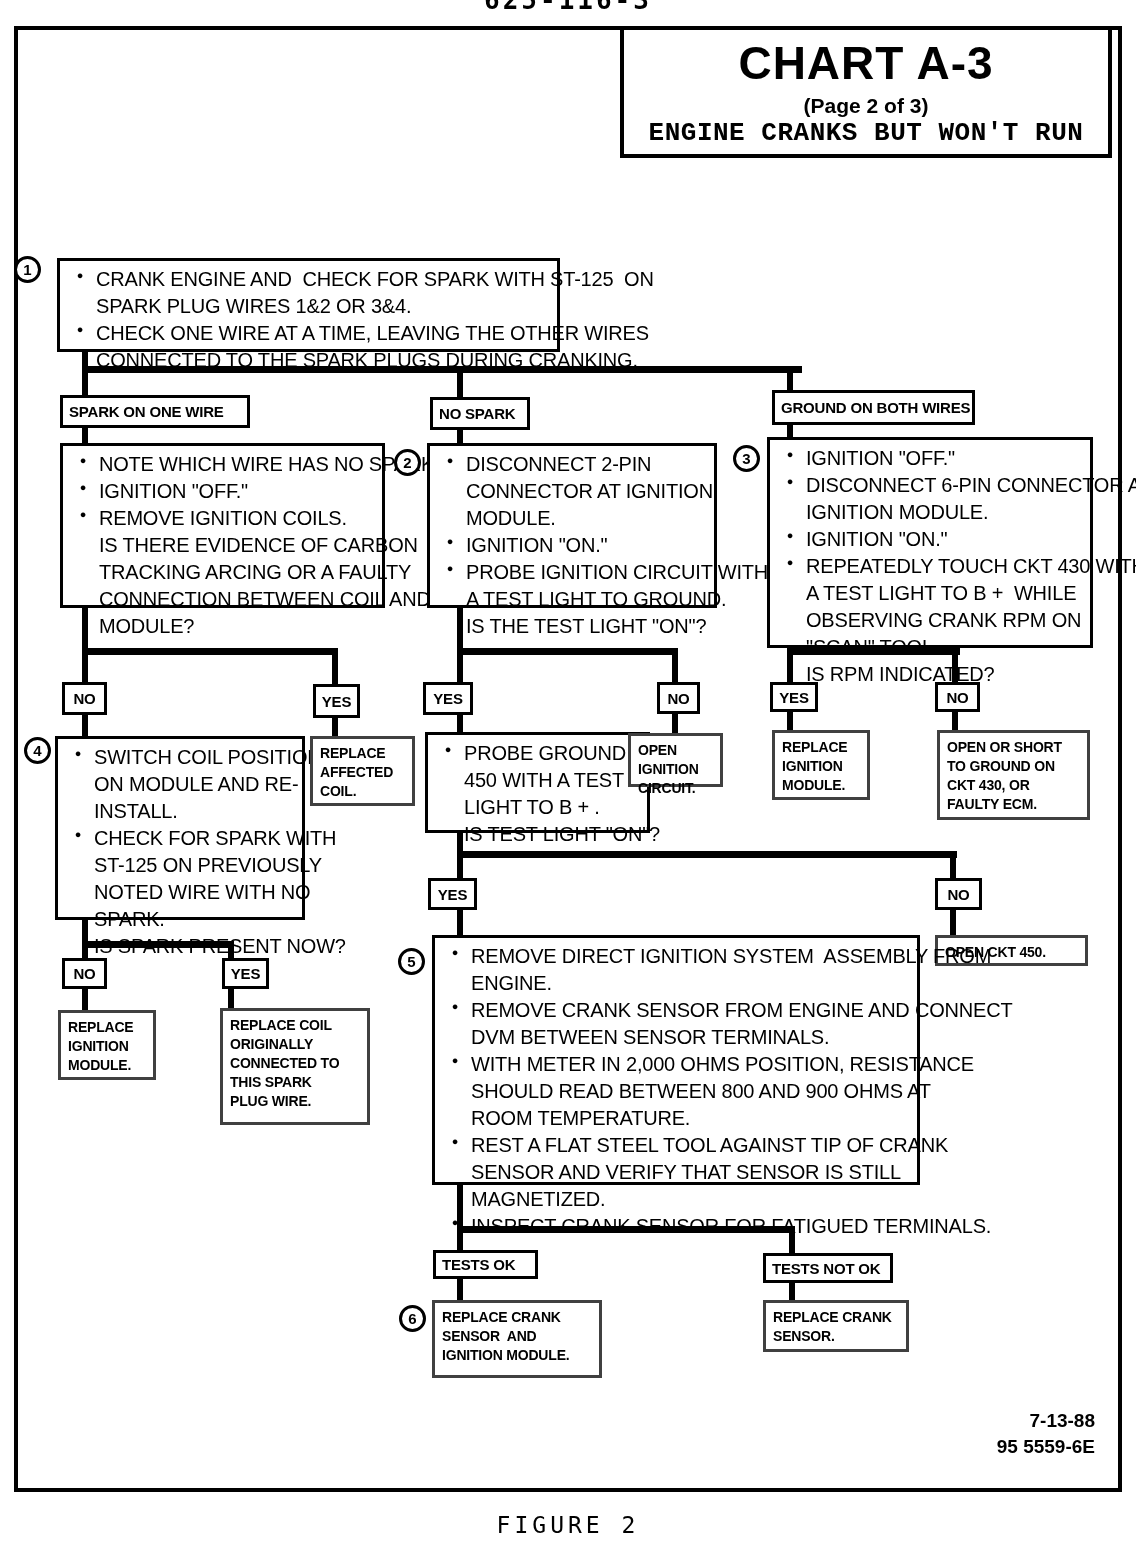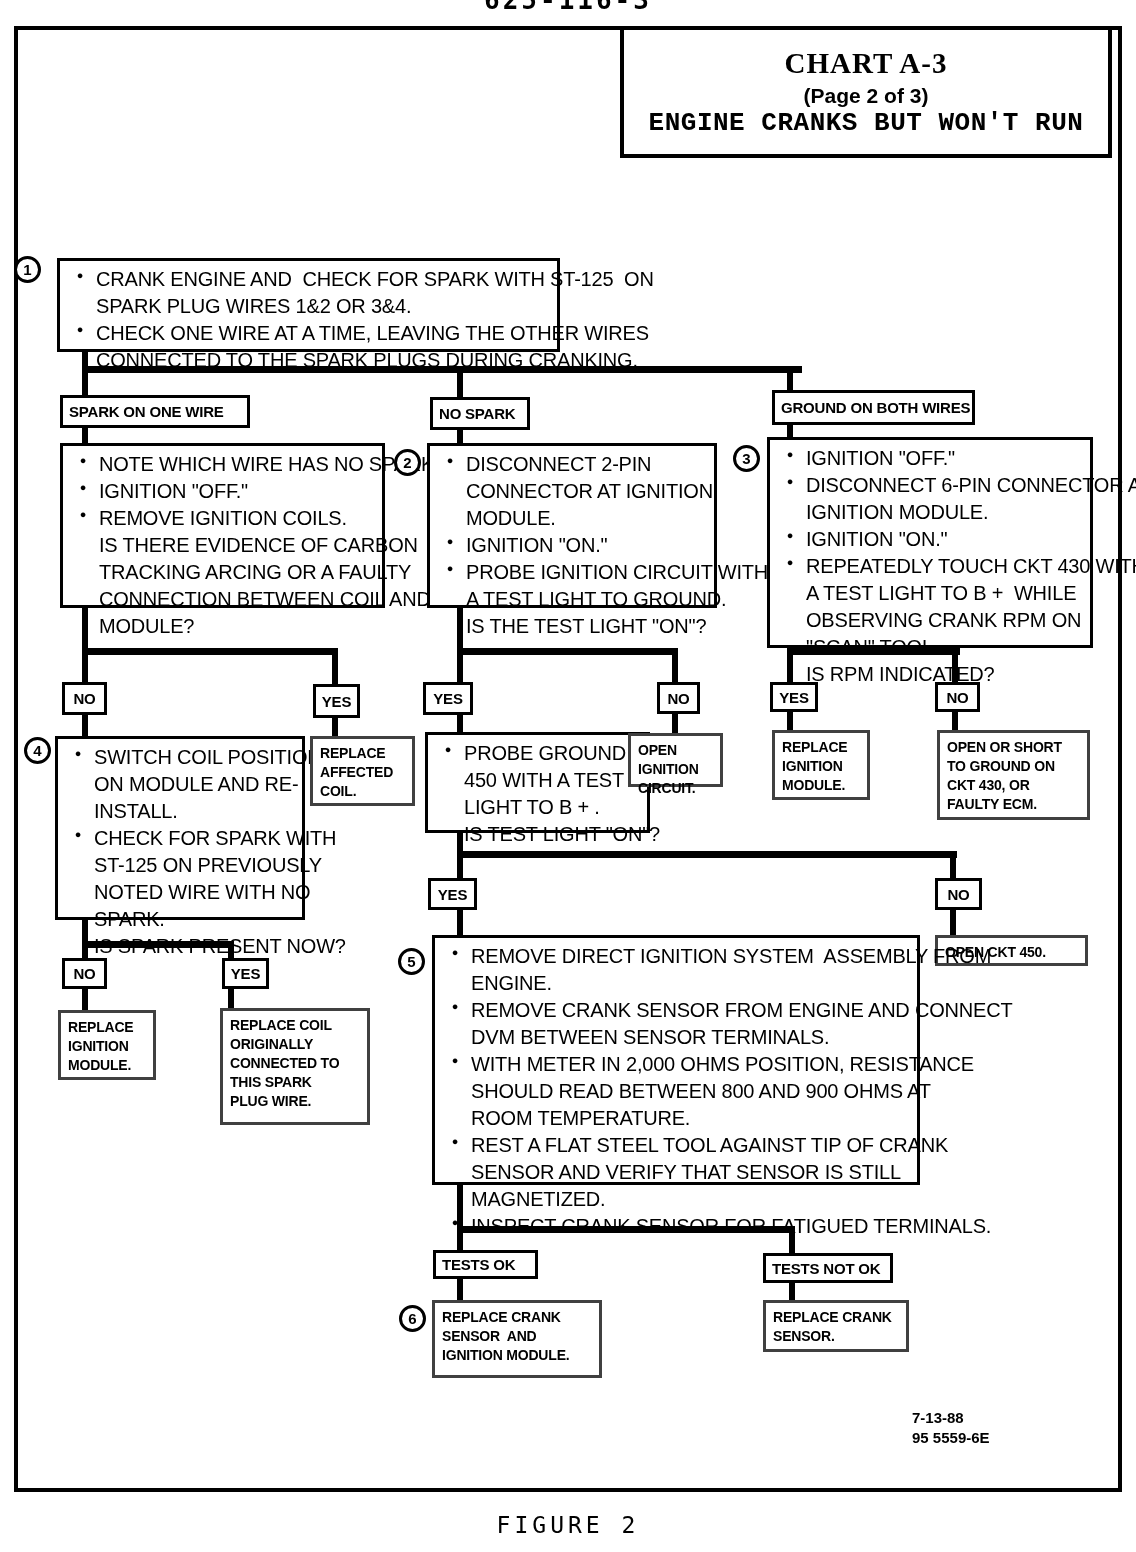--- a/index.html
+++ b/index.html
@@ -9,21 +9,21 @@
   }
   .docnum {
     position:absolute; top:-15px; left:0; right:0; text-align:center;
     font-family:"DejaVu Sans Mono", monospace; font-weight:bold; font-size:26px; letter-spacing:3px;
   }
   .frame { position:absolute; left:14px; top:26px; width:1100px; height:1458px; border:4px solid #000; }
   .titlebox {
     position:absolute; left:620px; top:26px; width:484px; height:124px; border:4px solid #000;
     background:#fff; display:flex; flex-direction:column; align-items:center; justify-content:center;
   }
-  .title-main { font-weight:bold; font-size:29px; letter-spacing:1px;font-family:Liberation Serif, serif; }
+  .title-main { font-weight:bold; font-size:46px; letter-spacing:1px; }
   .title-page { font-weight:bold; font-size:21px; margin-top:4px; }
   .title-sub  { font-weight:bold; font-size:26px; letter-spacing:0.5px;font-family:Liberation Mono, monospace; }
   .box { position:absolute; border:3px solid #000; background:#fff; box-sizing:border-box; }
   .bullets { padding:5px 4px 4px 4px; }
   .brow { display:flex; }
   .dot { width:32px; flex:0 0 32px; text-align:center; font-size:11px; line-height:19px; }
   .btext { white-space:pre; font-weight:normal; font-size:20px; line-height:1.35; letter-spacing:-0.2px; }
   .tag {
     position:absolute; border:3px solid #000; background:#fff; box-sizing:border-box;
     display:flex; align-items:center; justify-content:center;
@@ -34,22 +34,22 @@
     font-weight:bold; font-size:14px; line-height:1.35; letter-spacing:-0.2px;
     white-space:pre; padding:5px 7px;
   }
   .line { position:absolute; background:#000; }
   .cnum {
     position:absolute; width:27px; height:27px; border:3px solid #000; border-radius:50%;
     box-sizing:border-box; display:flex; align-items:center; justify-content:center;
     font-weight:bold; font-size:15px; background:#fff;
   }
   .datestamp {
-    position:absolute; left:912px; top:1408px; width:135px; 
-    font-weight:bold; font-size:15px; line-height:1.35; white-space:pre;
+    position:absolute; left:960px; top:1408px; width:135px; text-align:right;
+    font-weight:bold; font-size:19px; line-height:1.35; white-space:pre;
   }
   .figcap {
     position:absolute; left:0; right:0; top:1512px; text-align:center;
     font-family:"DejaVu Sans Mono", monospace; font-size:23px; letter-spacing:4px;
   }
 </style>
 </head>
 <body>
 
 <div class="stage">

